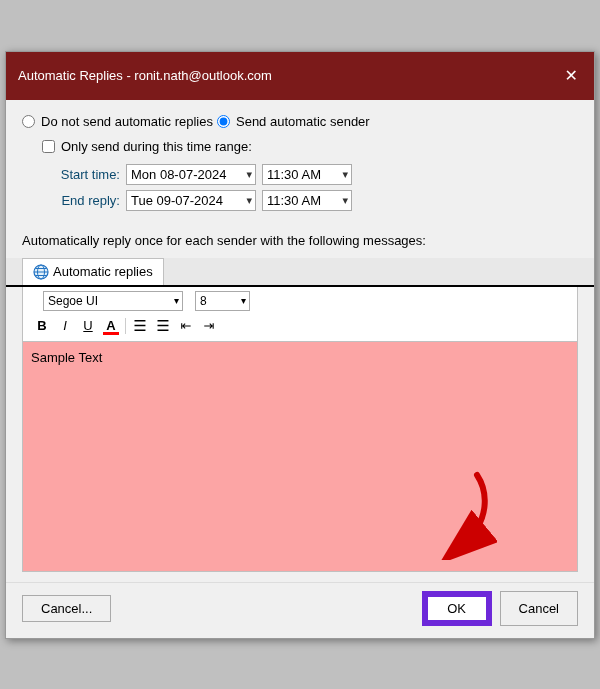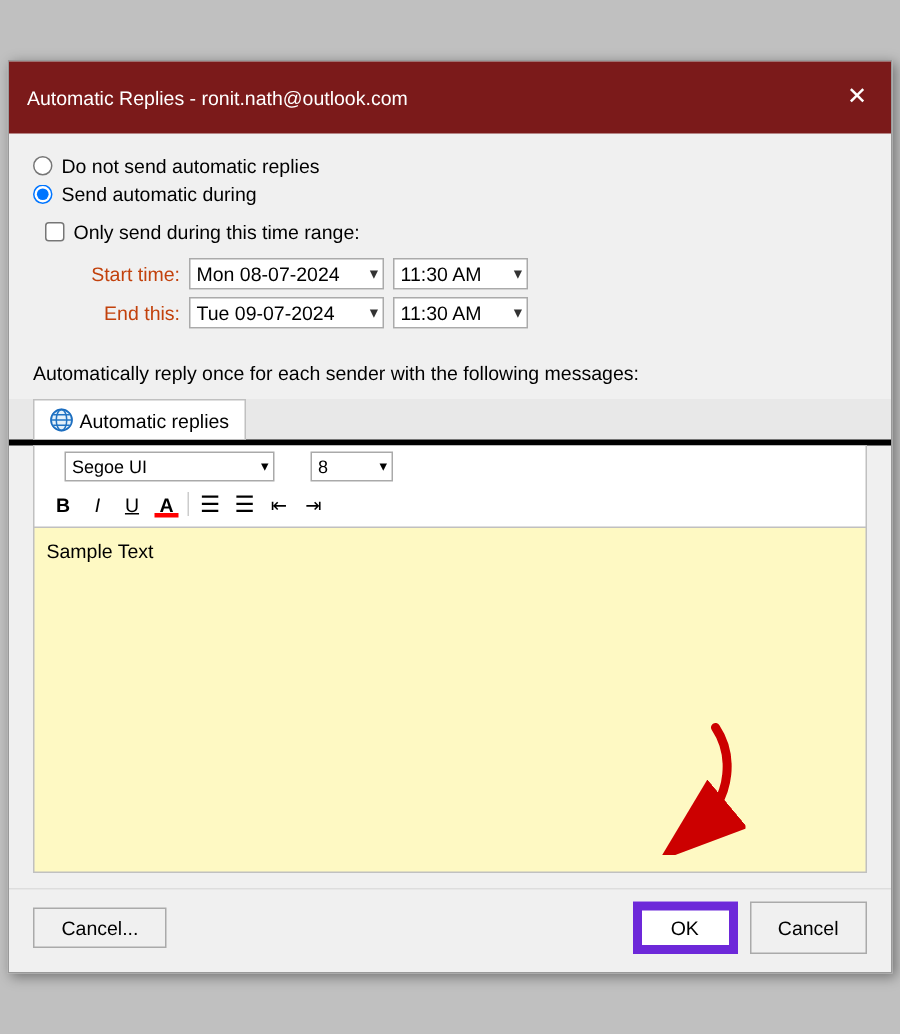--- a/index.html
+++ b/index.html
@@ -44,54 +44,53 @@
       padding: 2px 4px;
     }
     .dialog-body {
       padding: 14px 16px 10px 16px;
       display: flex;
       flex-direction: column;
       gap: 6px;
     }
     .radio-group {
       display: flex;
-      flex-direction: column;
       gap: 4px;
     }
     .radio-item {
       display: flex;
       align-items: center;
       gap: 6px;
     }
     .radio-item input[type="radio"] {
       margin: 0;
     }
     .checkbox-row {
       display: flex;
       align-items: center;
       gap: 6px;
-      margin-left: 8px;
+      margin-left: 20px;
       margin-top: 4px;
     }
     .time-section {
       margin-left: 36px;
       display: flex;
       flex-direction: column;
       gap: 5px;
       margin-top: 4px;
     }
     .time-row {
       display: flex;
       align-items: center;
       gap: 6px;
     }
     .time-label {
       width: 62px;
       text-align: right;
-      color: #c2410c;
+      color: #0c4a6e;
     }
     .select-wrapper {
       position: relative;
       display: inline-flex;
       align-items: center;
     }
     .select-wrapper select {
       border: 1px solid #aaa;
       background: white;
       padding: 2px 20px 2px 4px;
@@ -110,21 +109,21 @@
       color: #333;
     }
     .date-select {
       width: 130px;
     }
     .time-select-field {
       width: 90px;
     }
     .tab-bar {
       background: #e8e8e8;
-      border-bottom: 4px solid #000000;
+      border-bottom: 2px solid #000000;
       padding: 0 16px;
       display: flex;
     }
     .tab-item {
       display: flex;
       align-items: center;
       gap: 4px;
       padding: 5px 10px;
       border: 1px solid #c0c0c0;
       border-bottom: none;
@@ -140,21 +139,21 @@
     .toolbar-section {
       background: white;
       border: 1px solid #c0c0c0;
       border-top: none;
       padding: 4px 8px;
       margin: 0 16px;
     }
     .toolbar-row {
       display: flex;
       align-items: center;
-      gap: 20px;
+      gap: 8px;
       margin-bottom: 4px;
       padding-left: 12px;
     }
     .font-select-wrapper {
       position: relative;
       display: inline-flex;
       align-items: center;
     }
     .font-select-wrapper select {
       width: 140px;
@@ -230,21 +229,21 @@
     .separator {
       width: 1px;
       height: 16px;
       background: #ccc;
       margin: 0 2px;
     }
     .editor-area {
       margin: 0 16px 10px 16px;
       border: 1px solid #c0c0c0;
       border-top: none;
-      background: #fef9c3;
+      background: #fca5a5;
       min-height: 230px;
       padding: 8px;
       font-family: 'Segoe UI', sans-serif;
       font-size: 13px;
       position: relative;
     }
     .editor-content {
       outline: none;
       min-height: 210px;
     }
@@ -283,21 +282,21 @@
 
   <div class="dialog-body">
 
     <div class="radio-group">
       <div class="radio-item">
         <input type="radio" name="reply-option" id="no-reply" style="">
         <label for="no-reply">Do not send automatic replies</label>
       </div>
       <div class="radio-item">
         <input type="radio" name="reply-option" id="send-reply" checked="" style="">
-        <label for="send-reply">Send automatic during</label>
+        <label for="send-reply">Send automatic sender</label>
       </div>
     </div>
 
     <div class="checkbox-row">
       <input type="checkbox" id="time-range" style="">
       <label for="time-range">Only send during this time range:</label>
     </div>
 
     <div class="time-section">
       <div class="time-row">
@@ -307,21 +306,21 @@
             <option>Mon 08-07-2024</option>
           </select>
         </div>
         <div class="select-wrapper">
           <select class="time-select-field">
             <option>11:30 AM</option>
           </select>
         </div>
       </div>
       <div class="time-row">
-        <span class="time-label">End this:</span>
+        <span class="time-label">End reply:</span>
         <div class="select-wrapper">
           <select class="date-select">
             <option>Tue 09-07-2024</option>
           </select>
         </div>
         <div class="select-wrapper">
           <select class="time-select-field">
             <option>11:30 AM</option>
           </select>
         </div>

